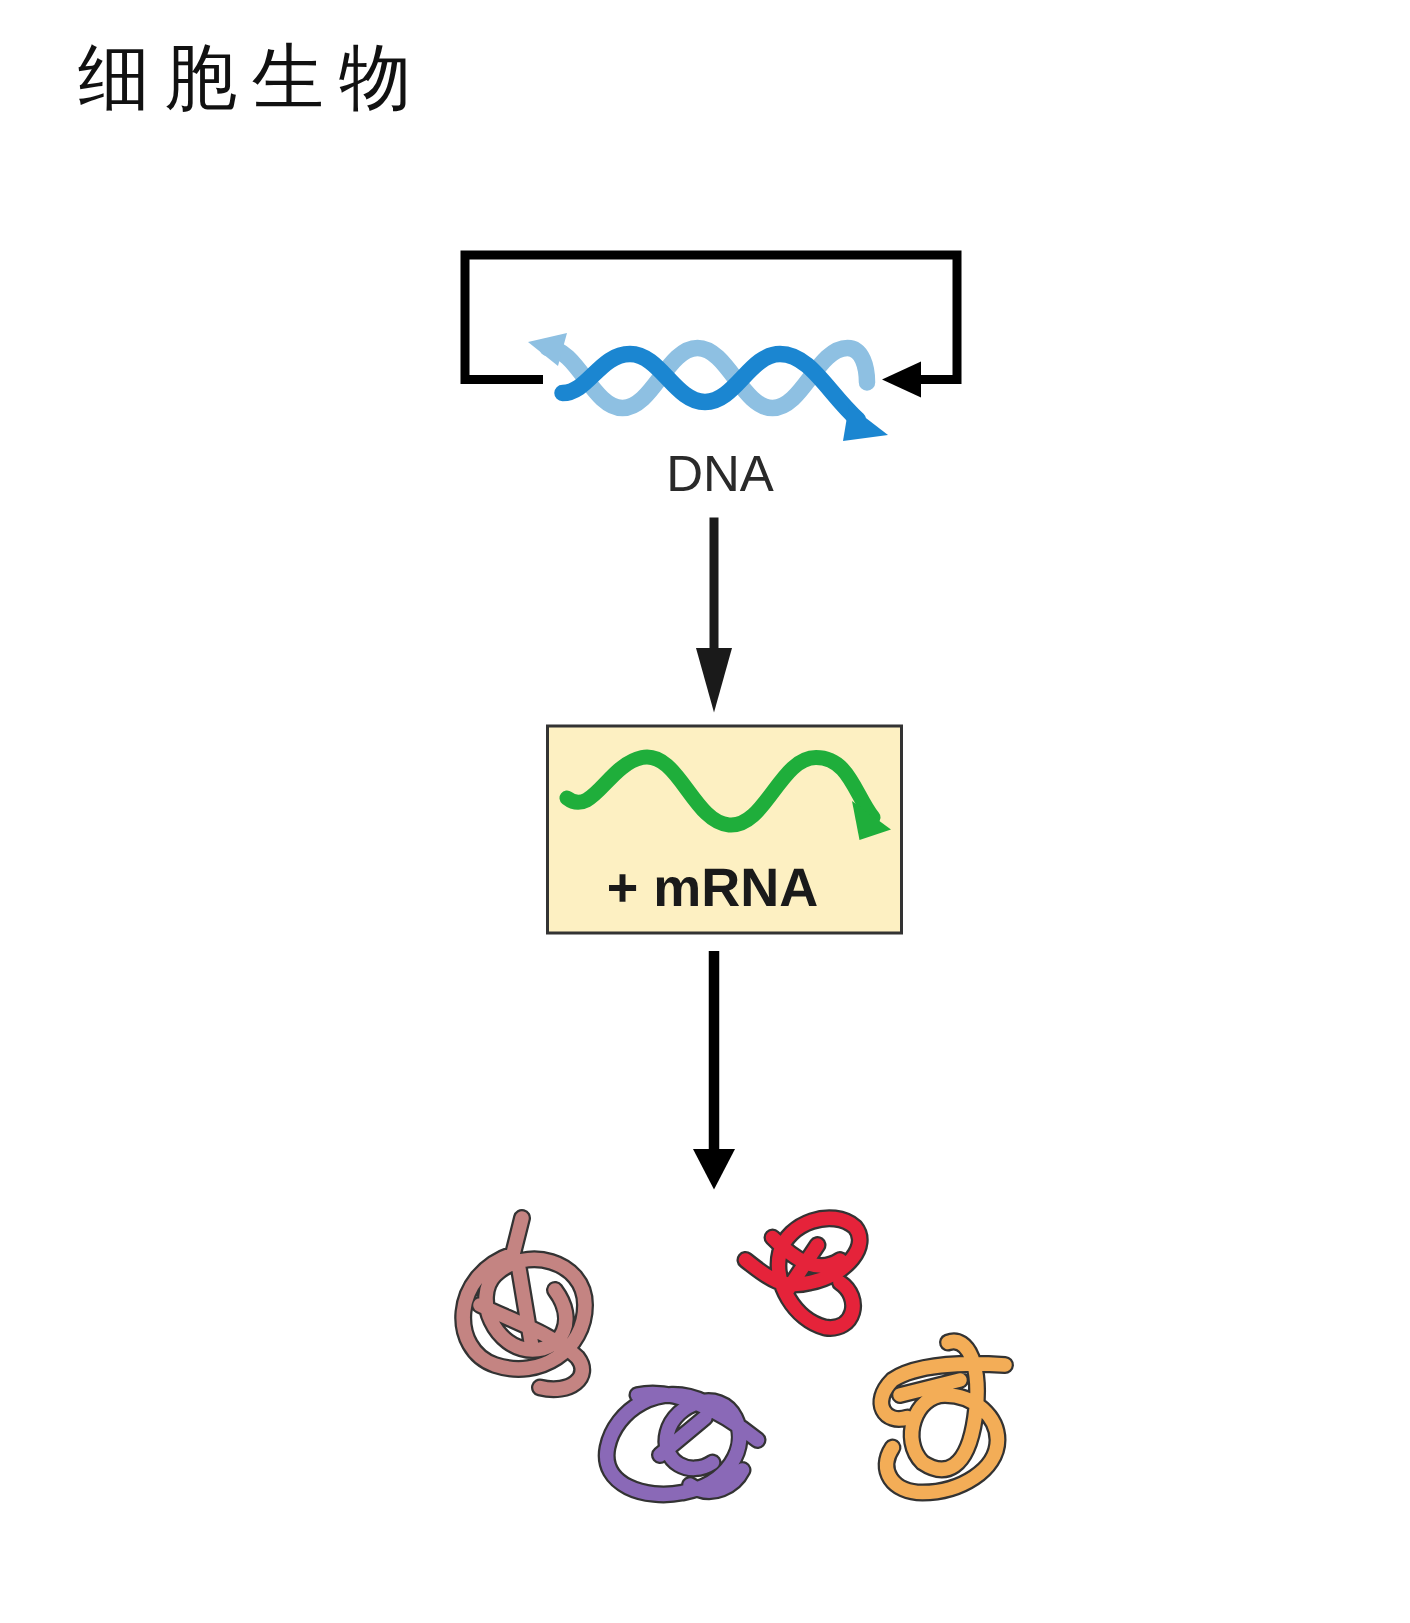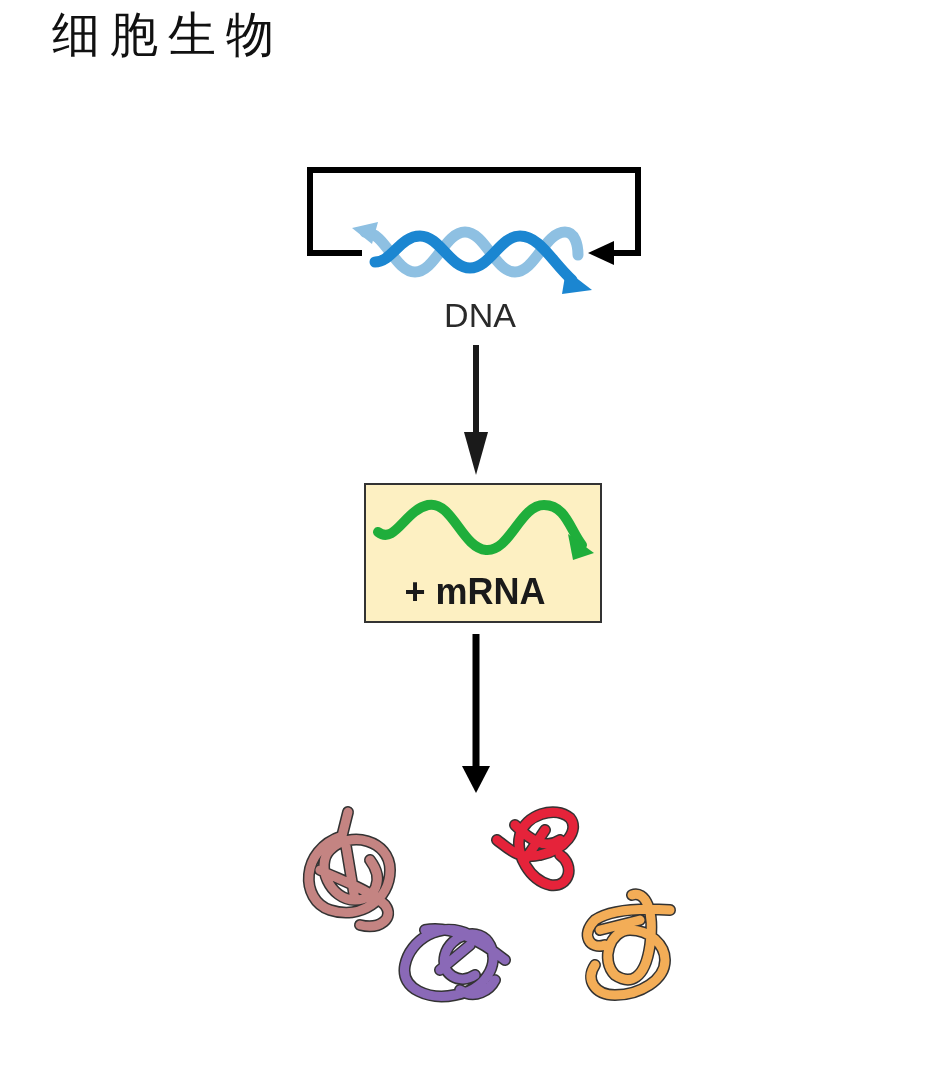--- a/index.html
+++ b/index.html
@@ -1,18 +1,18 @@
 <!DOCTYPE html>
 <html><head>
   <meta charset="utf-8">
   <style>
     html, body { margin: 0; padding: 0; background: #ffffff; }
     body { width: 940px; height: 1082px; position: relative; overflow: hidden; }
     .title {
-      position: absolute; left: 52px; top: 4px;
+      position: absolute; left: 52px; top: 22px;
       font-family: "DejaVu Sans", sans-serif; font-size: 48px; letter-spacing: 10px;
       color: #111; line-height: 60px;
     }
     svg.diagram { position: absolute; left: 0; top: 0; }
     .label-dna { font-family: "Liberation Sans", sans-serif; font-size: 34px; fill: #2a2a2a; }
     .label-mrna { font-family: "Liberation Sans", sans-serif; font-size: 36px; font-weight: bold; fill: #1a1a1a; }
   </style>
 </head>
 <body>
 

